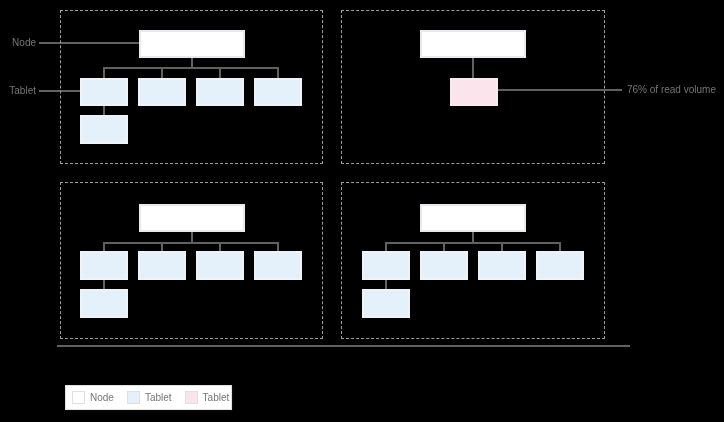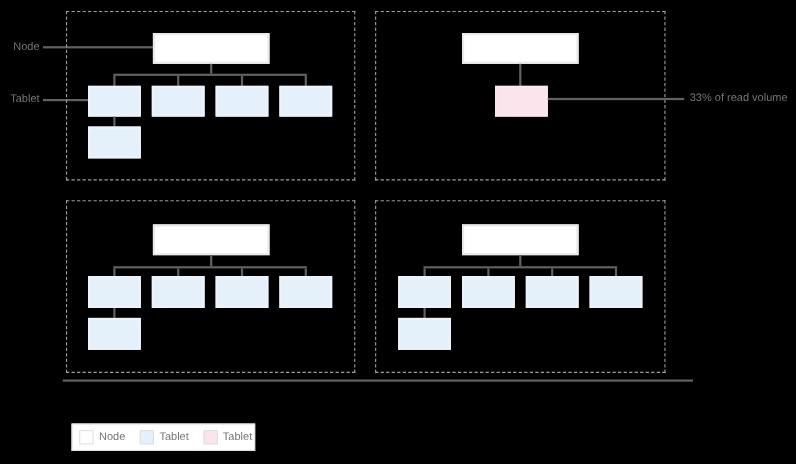--- a/index.html
+++ b/index.html
@@ -52,21 +52,21 @@
   <div class="abs tablet-box" style="left:196px;top:78px;width:48px;height:28px;"></div>
   <div class="abs tablet-box" style="left:254px;top:78px;width:48px;height:28px;"></div>
   <div class="abs line" style="left:103px;top:106px;width:2px;height:9px;"></div>
   <div class="abs tablet-box" style="left:80px;top:115px;width:48px;height:29px;"></div>
 
   <div class="abs quadrant" style="left:341px;top:10px;width:262px;height:152px;"></div>
   <div class="abs node-box" style="left:420px;top:30px;width:106px;height:28px;"></div>
   <div class="abs line" style="left:472px;top:58px;width:2px;height:20px;"></div>
   <div class="abs tablet-box hot" style="left:450px;top:78px;width:48px;height:28px;"></div>
   <div class="abs line" style="left:498px;top:89px;width:124px;height:2px;"></div>
-  <div class="abs lbl" style="left:627px;top:84px;">33% of read volume</div>
+  <div class="abs lbl" style="left:627px;top:84px;">76% of read volume</div>
 
   <div class="abs quadrant" style="left:60px;top:182px;width:261px;height:155px;"></div>
   <div class="abs node-box" style="left:139px;top:204px;width:106px;height:28px;"></div>
   <div class="abs line" style="left:191px;top:232px;width:2px;height:10px;"></div>
   <div class="abs line" style="left:103px;top:242px;width:176px;height:2px;"></div>
   <div class="abs line" style="left:103px;top:244px;width:2px;height:7px;"></div>
   <div class="abs line" style="left:161px;top:244px;width:2px;height:7px;"></div>
   <div class="abs line" style="left:219px;top:244px;width:2px;height:7px;"></div>
   <div class="abs line" style="left:277px;top:244px;width:2px;height:7px;"></div>
   <div class="abs tablet-box" style="left:80px;top:251px;width:48px;height:29px;"></div>

